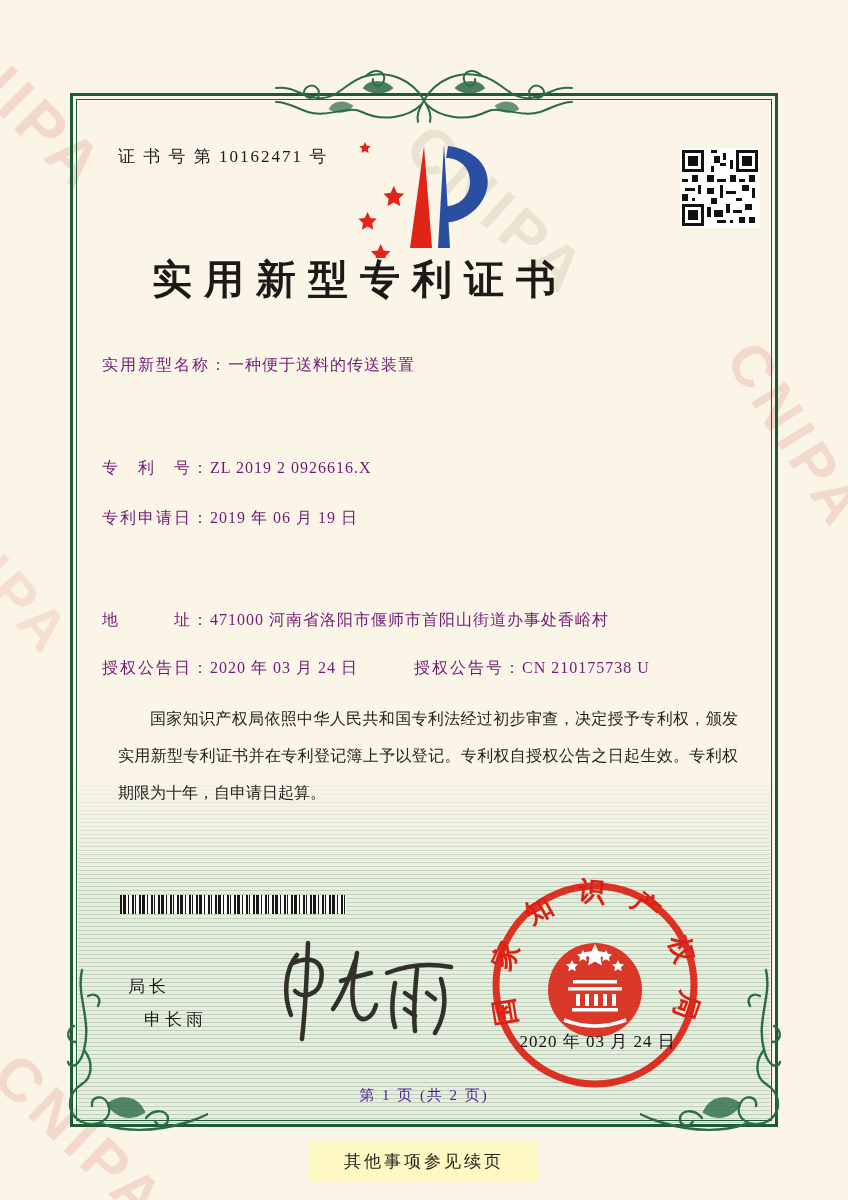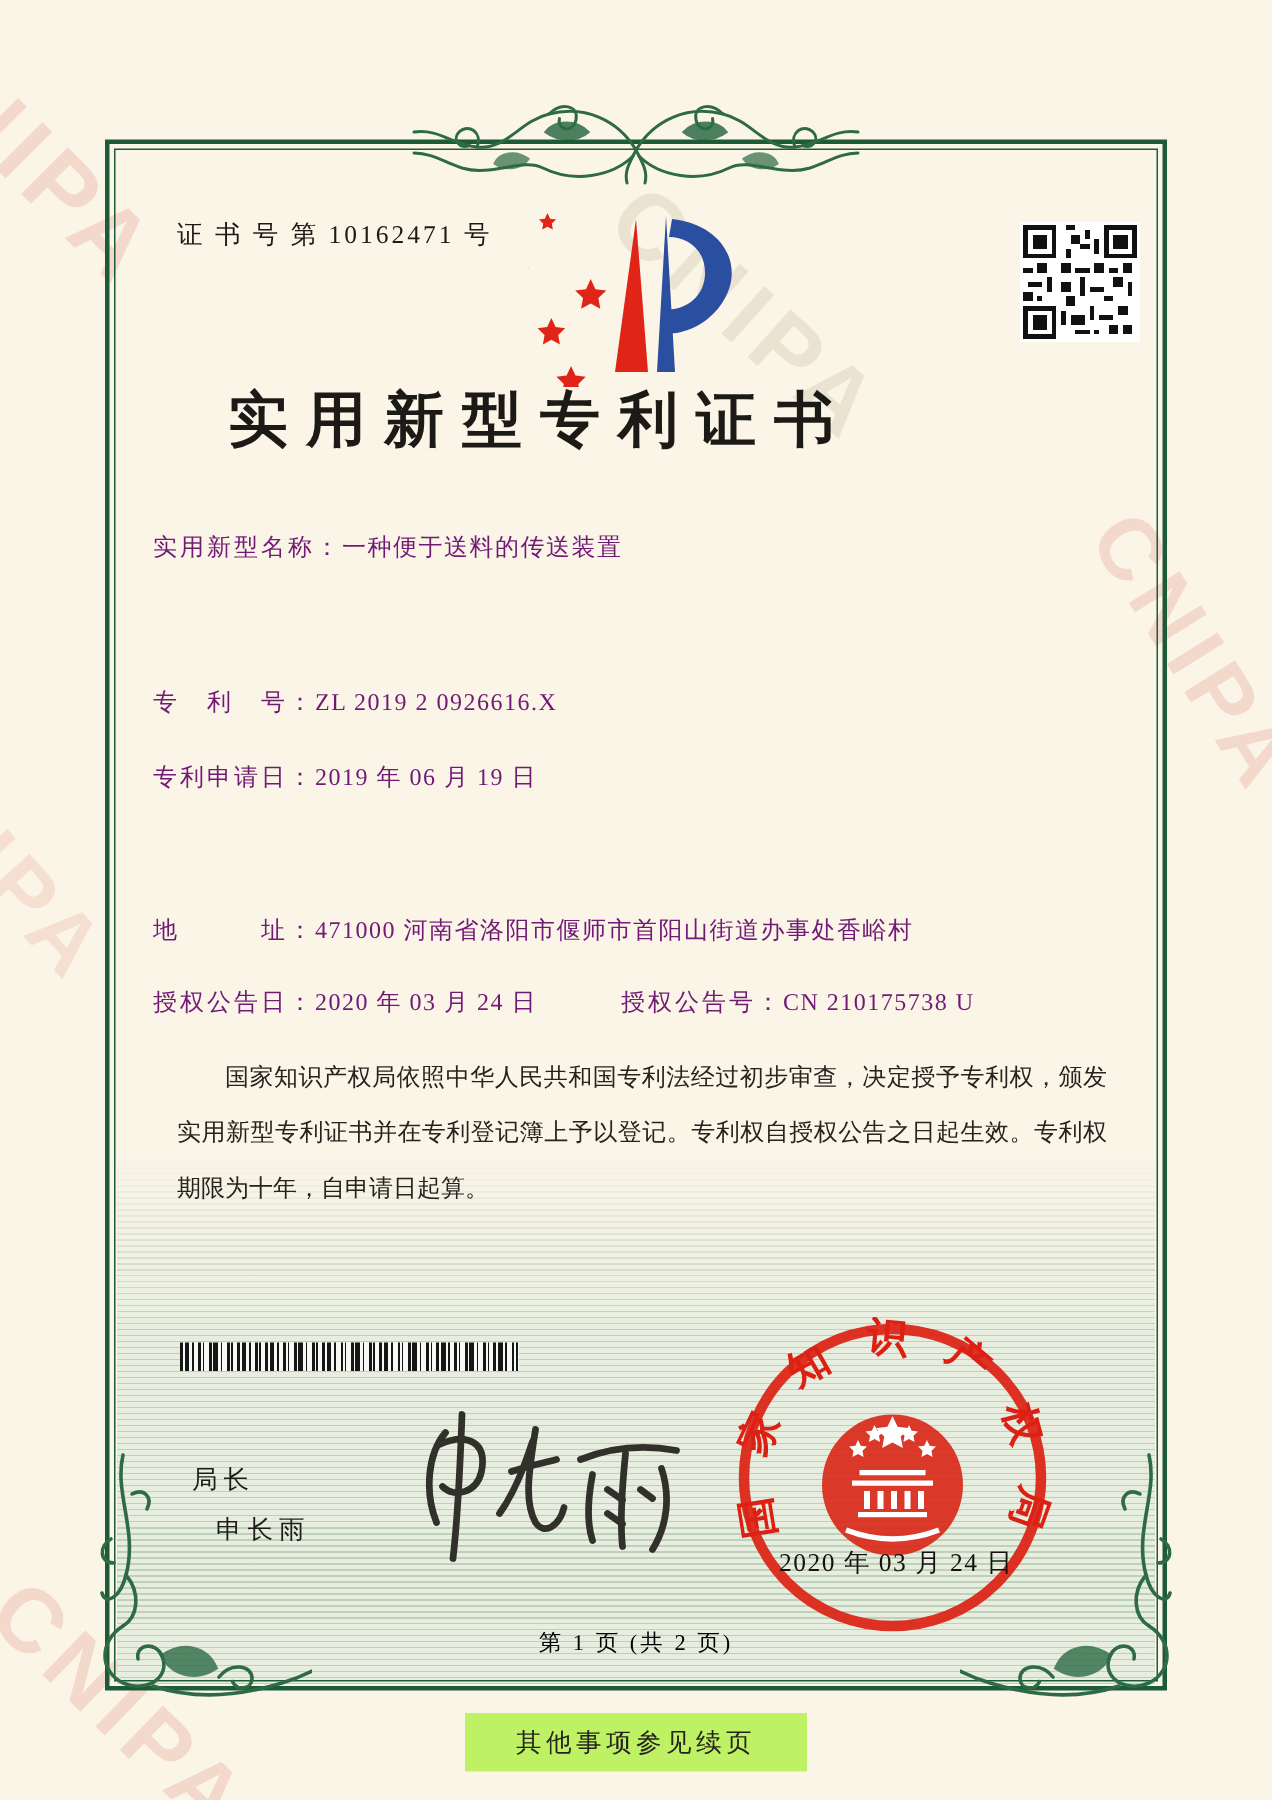--- a/index.html
+++ b/index.html
@@ -49,23 +49,23 @@
   .sig-name{position:absolute;left:116px;top:1008px;font-size:17px;letter-spacing:4px;
             font-family:"Liberation Sans","DejaVu Sans",sans-serif;color:#1f1d1a;margin-left:28px;}
   .sig-svg{position:absolute;left:245px;top:935px;}
 
   
   .seal{position:absolute;left:488px;top:878px;width:214px;height:214px;}
   .seal-date{position:absolute;left:500px;top:1030px;width:195px;text-align:center;
              font-size:17px;color:#141210;letter-spacing:1px;}
 
   .page-num{position:absolute;left:70px;top:1086px;width:708px;text-align:center;
-            font-size:15px;letter-spacing:2px;color:#000000;}
+            font-size:15px;letter-spacing:2px;color:#4c1d95;}
   .note{position:absolute;left:0;top:1142px;width:848px;text-align:center;}
-  .note span{display:inline-block;background:#bef264;padding:8px 34px;font-size:17px;
+  .note span{display:inline-block;background:#fef9c3;padding:8px 34px;font-size:17px;
              letter-spacing:3px;color:#26231e;}
 
   .orn{color:#2e6b45;}
   .orn-top{position:absolute;left:234px;top:60px;}
   .orn-bl{position:absolute;left:58px;top:966px;}
   .orn-br{position:absolute;left:640px;top:966px;transform:scaleX(-1);}
 </style>
 </head>
 <body>
 

